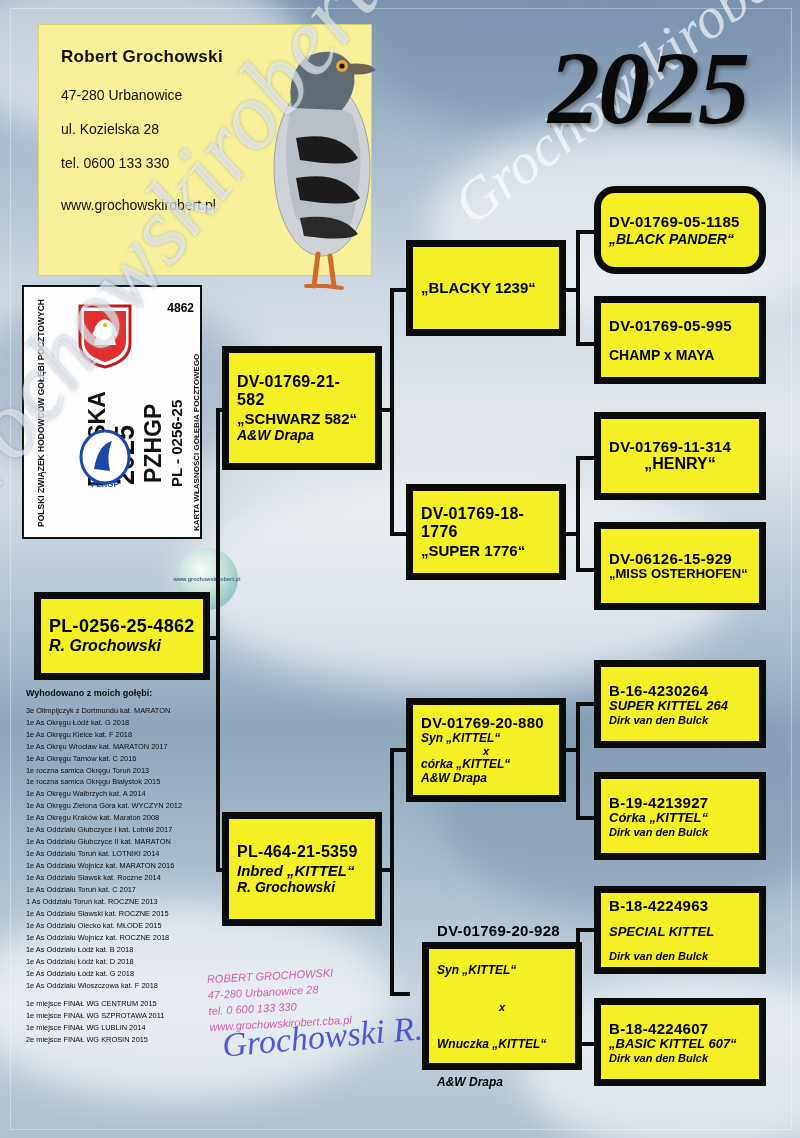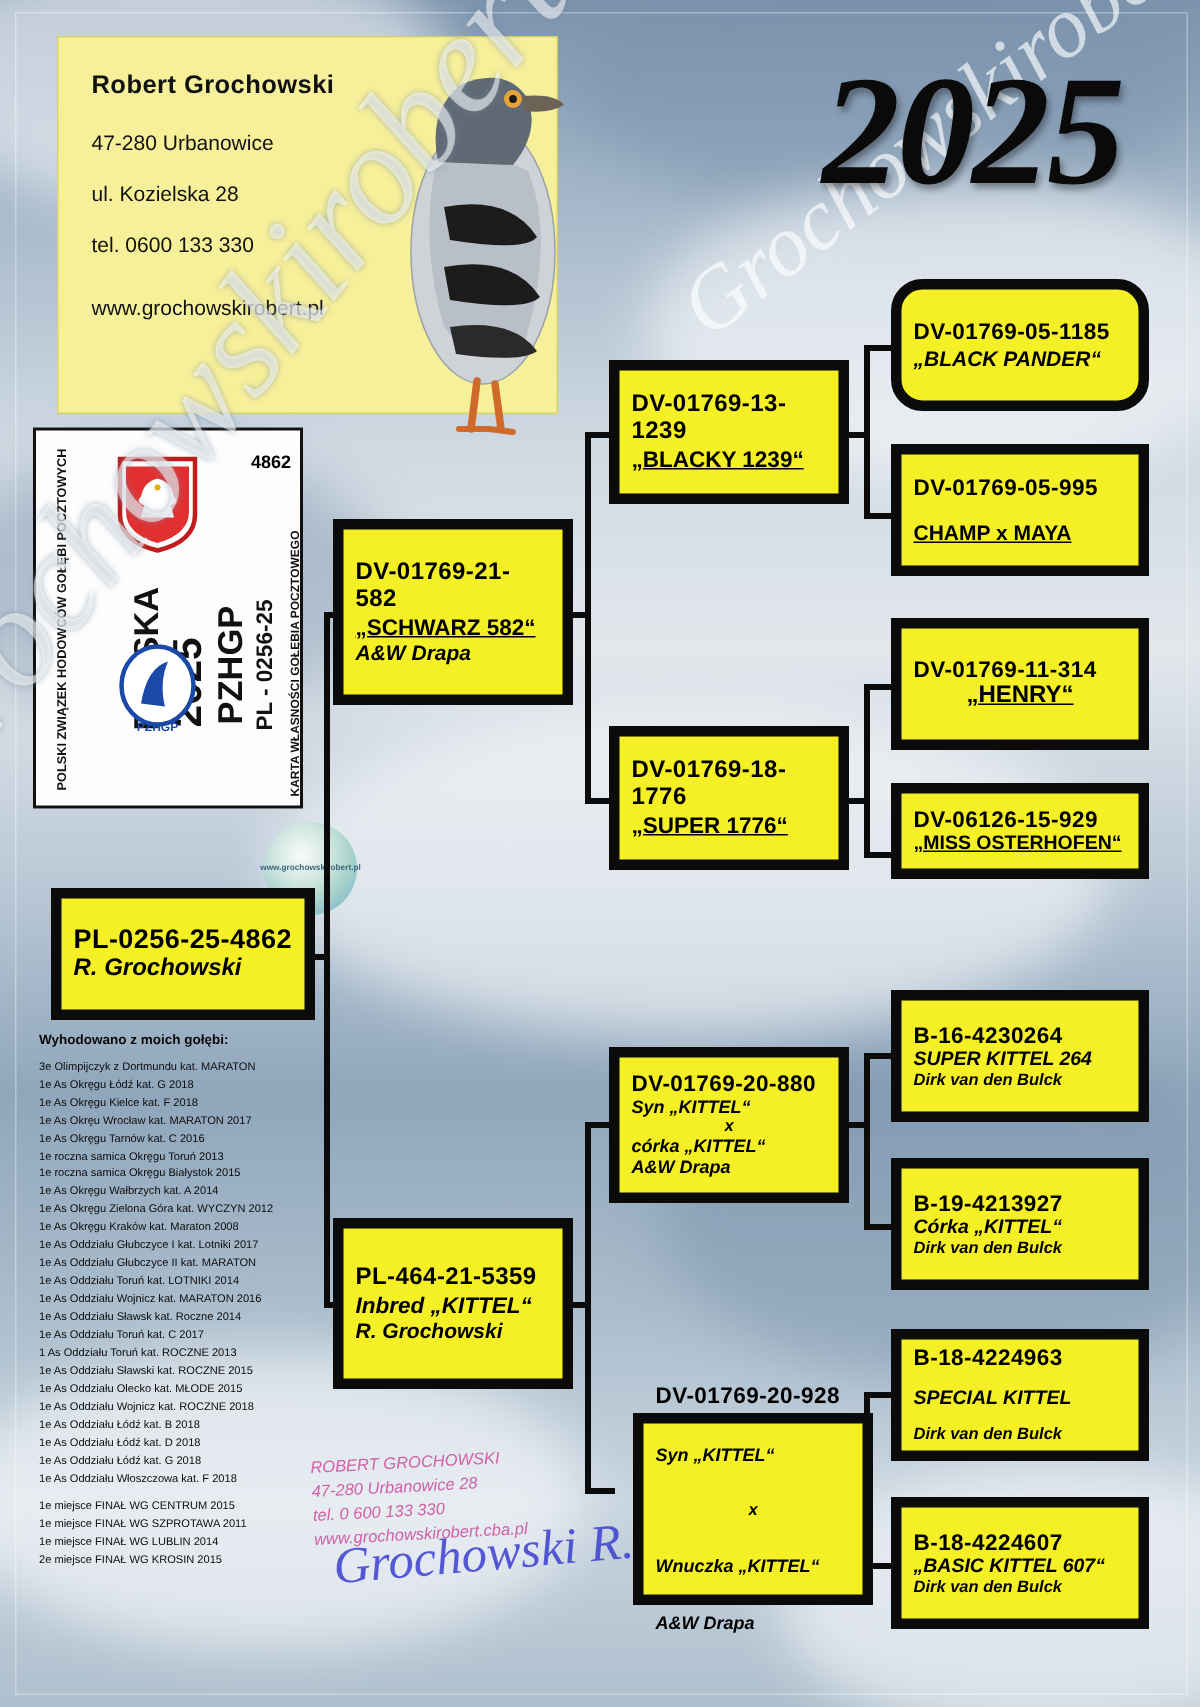--- a/index.html
+++ b/index.html
@@ -23,21 +23,21 @@
     border:1px solid rgba(255,255,255,.35);
   }
   
   .card{
     position:absolute;background:#f5ef26;border:7px solid #0b0b0b;
     box-sizing:border-box;display:flex;flex-direction:column;
     justify-content:center;align-items:flex-start;
     padding:4px 8px;line-height:1.15;color:#000;
   }
   .card .l1{font-weight:bold;font-size:16px;letter-spacing:.3px;}
-  .card .l2{font-weight:bold;font-size:15px;text-decoration:underline;}
+  .card .l2{font-weight:bold;font-size:15px;}
   .card .l3{font-style:italic;font-weight:bold;font-size:14px;}
   .card .l4{font-style:italic;font-weight:bold;font-size:13px;}
   .small .l1{font-size:14px;}
   .small .l2{font-size:13px;}
   .small .l3{font-size:12px;}
   .small .l4{font-size:11px;}
   
   .ln{position:absolute;background:#0b0b0b;}
   
   #headerbox{
@@ -220,21 +220,20 @@
     <div class="l3">A&amp;W Drapa</div>
   </div>
 
   <div class="card" style="left:222px;top:812px;width:160px;height:114px;">
     <div class="l1">PL-464-21-5359</div>
     <div class="l3" style="font-size:15px;">Inbred  „KITTEL“</div>
     <div class="l3">R. Grochowski</div>
   </div>
 
   <div class="card" style="left:406px;top:240px;width:160px;height:96px;">
-    <div class="l1">DV-01769-13-1239</div>
     <div class="l2">„BLACKY 1239“</div>
   </div>
 
   <div class="card" style="left:406px;top:484px;width:160px;height:96px;">
     <div class="l1">DV-01769-18-1776</div>
     <div class="l2">„SUPER 1776“</div>
   </div>
 
   <div class="card small" style="left:406px;top:698px;width:160px;height:104px;">
     <div class="l1" style="font-size:15px;">DV-01769-20-880</div>
@@ -260,21 +259,21 @@
   <div class="card small" style="left:594px;top:296px;width:172px;height:88px;gap:12px;">
     <div class="l1" style="font-size:15px;">DV-01769-05-995</div>
     <div class="l2" style="font-size:14px;">CHAMP x MAYA</div>
   </div>
 
   <div class="card small" style="left:594px;top:412px;width:172px;height:88px;">
     <div class="l1" style="font-size:15px;">DV-01769-11-314</div>
     <div class="l2" style="font-size:16px;align-self:center;">„HENRY“</div>
   </div>
 
-  <div class="card small" style="left:594px;top:522px;width:172px;height:64px;">
+  <div class="card small" style="left:594px;top:522px;width:172px;height:88px;">
     <div class="l1" style="font-size:15px;">DV-06126-15-929</div>
     <div class="l2" style="font-size:13px;">„MISS OSTERHOFEN“</div>
   </div>
 
   <div class="card small" style="left:594px;top:660px;width:172px;height:88px;">
     <div class="l1" style="font-size:15px;">B-16-4230264</div>
     <div class="l3" style="font-size:13px;">SUPER KITTEL 264</div>
     <div class="l4">Dirk van den Bulck</div>
   </div>
 

